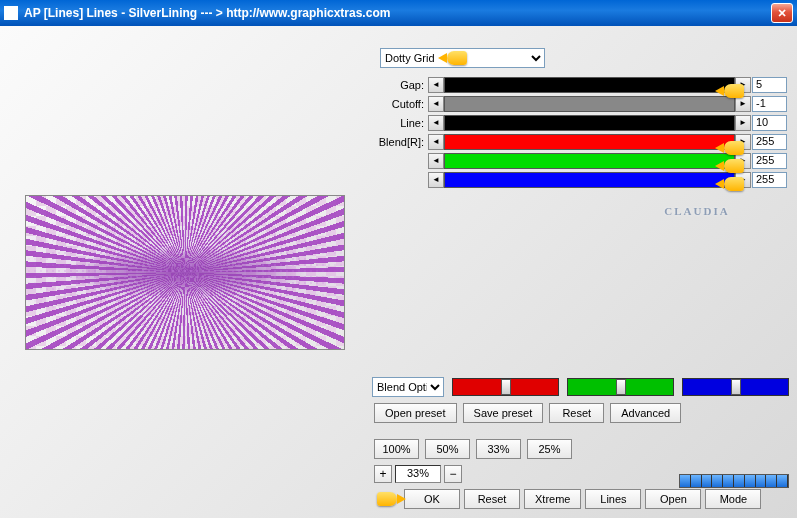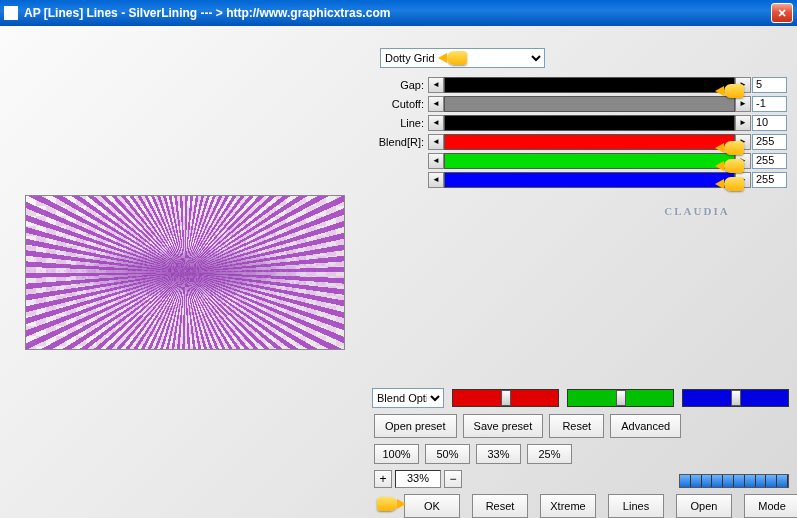--- a/index.html
+++ b/index.html
@@ -56,28 +56,28 @@
 
 .bottom-area { position: absolute; bottom: 0; left: 0; right: 8px; padding-left:2px; }
 .blend-row { display: flex; align-items: center; gap: 8px; margin-bottom: 6px; }
 .blend-dd { width: 72px; height: 20px; border:1px solid #7b9ebd; font-size:11px; }
 .mini-slider { flex:1; height:18px; position:relative; border:1px solid #333; }
 .ms-red { background:#e00000;}
 .ms-green { background:#00c000;}
 .ms-blue { background:#0000e0;}
 .ms-handle { position:absolute; width:10px; height:16px; background:linear-gradient(#fff,#ccc); border:1px solid #555; top:0; left:50%; transform:translateX(-50%);}
 .btn-row { display:flex; gap:6px; margin-bottom:6px; margin-left:2px;}
-.btn { height:20px; padding:11px 10px; background:linear-gradient(#fdfdfd,#e8e8e8); border:1px solid #888; font-size:11px; cursor:pointer; display:flex; align-items:center; justify-content:center; min-width:55px;}
-.btn.sm { min-width:45px; padding:0 0;}
+.btn { height:20px; padding:5px 10px; background:linear-gradient(#fdfdfd,#e8e8e8); border:1px solid #888; font-size:11px; cursor:pointer; display:flex; align-items:center; justify-content:center; min-width:55px;}
+.btn.sm { min-width:45px; padding:0 0;margin-top:10px;}
 .zoom-row { display:flex; align-items:center; gap:3px; margin-bottom:6px; margin-left:2px;}
 .zoom-btn { width:18px; height:18px; border:1px solid #888; background:linear-gradient(#fdfdfd,#e8e8e8); display:flex; align-items:center; justify-content:center; cursor:pointer; font-size:12px;}
 .zoom-val { width:46px; height:18px; border:1px inset #888; background:#fff; text-align:center; padding-top:1px;}
 .progress { position:absolute; right:0; bottom:30px; width:110px; height:14px; border:1px solid #555; display:flex;}
 .progress .seg { flex:1; background:linear-gradient(#6bb5ff,#1a6dd8); border-right:1px solid #333;}
-.action-row { display:flex; gap:12px; margin-left:32px; margin-bottom:0; }
+.action-row { display:flex; gap:4px; margin-left:32px; margin-bottom:9px; }
 .action-row .btn { min-width:56px; }
 </style>
 </head>
 <body>
 
 <div class="titlebar">
   <div class="icon"></div>
   <div class="title">AP [Lines] Lines - SilverLining    --- &gt; http://www.graphicxtras.com</div>
   <div class="close-btn">✕</div>
 </div>

